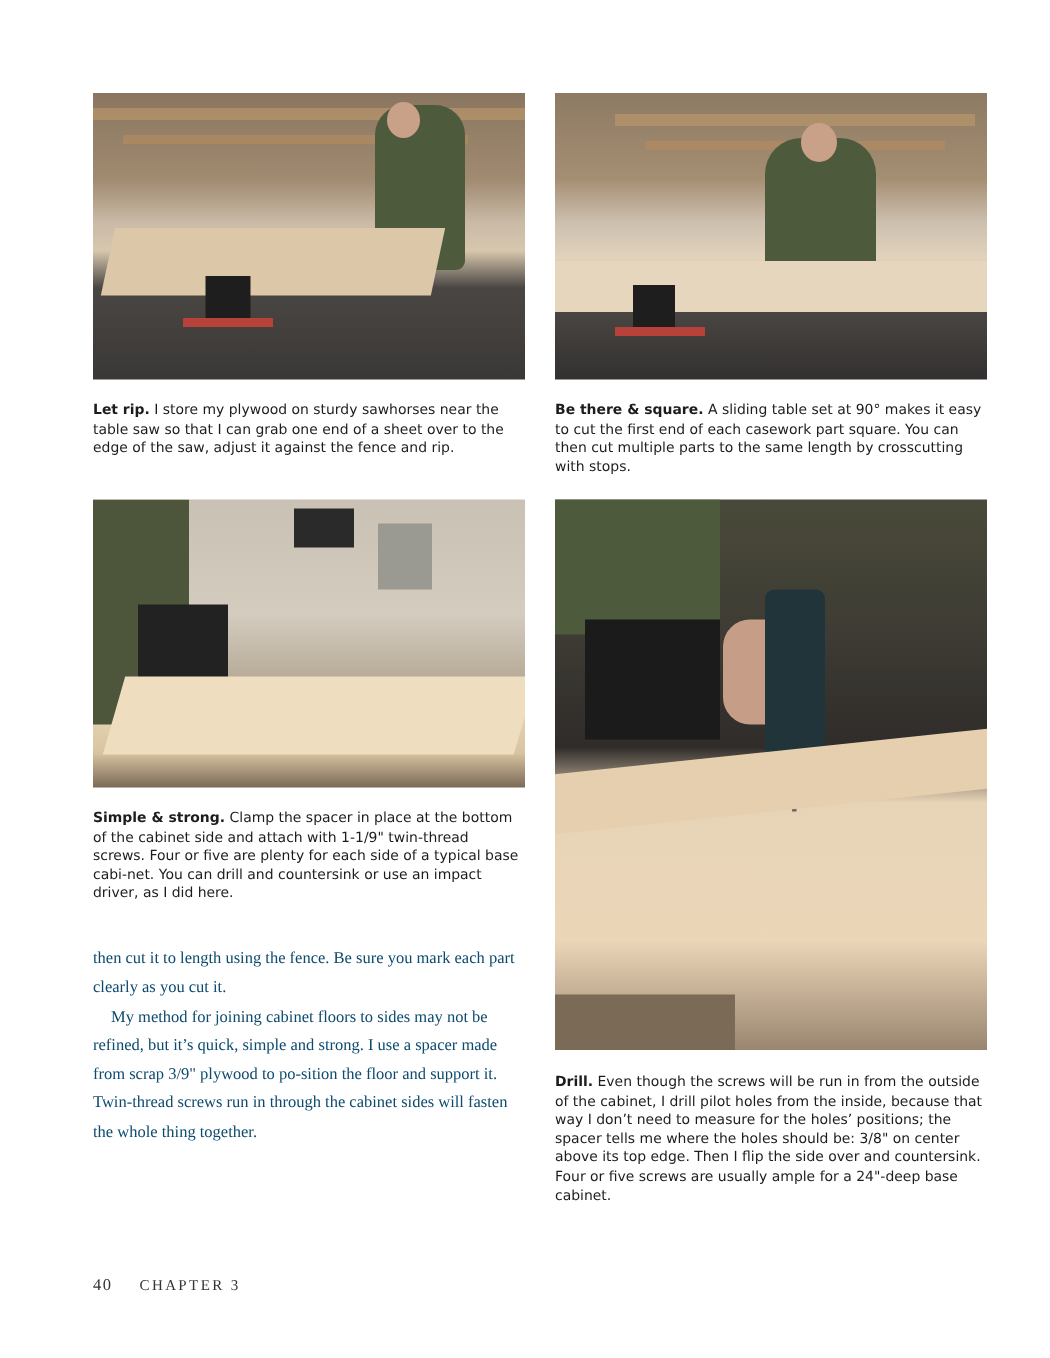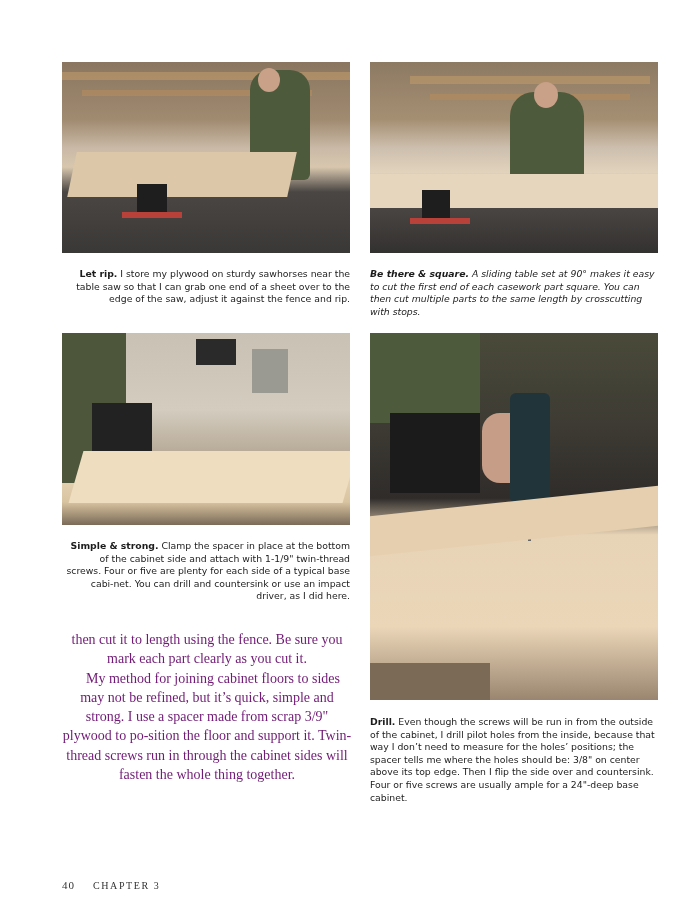--- a/index.html
+++ b/index.html
@@ -1,24 +1,24 @@
 <!DOCTYPE html>
 <html><head>
 <meta charset="utf-8">
 <style>
   html, body { margin: 0; padding: 0; background: #ffffff; }
   body { width: 700px; height: 905px; position: relative; overflow: hidden; }
   .photo { position: absolute; overflow: hidden; }
   .caption { position: absolute; font-family: "DejaVu Sans", sans-serif; font-size: 9.3px; line-height: 12.6px; color: #1c1c1c; }
   .caption b { font-weight: bold; }
-  .cap-right { text-align: right; }
-  .body-text { position: absolute; left: 62px; top: 630px; width: 290px; font-family: "Liberation Serif", "DejaVu Serif", serif; font-size: 14px; line-height: 19.3px; color: #701a75; text-align: center; }
+  .cap-right { }
+  .body-text { position: absolute; left: 62px; top: 630px; width: 290px; font-family: "Liberation Serif", "DejaVu Serif", serif; font-size: 11px; line-height: 19.3px; color: #0c4a6e; }
   .body-text p { margin: 0; }
   .body-text p.indent { text-indent: 12px; }
-  .folio { position: absolute; left: 62px; top: 879px; font-family: "Liberation Serif", serif; font-size: 11px; color: #333; letter-spacing: 1px; }
+  .folio { position: absolute; left: 62px; top: 851px; font-family: "Liberation Serif", serif; font-size: 11px; color: #333; letter-spacing: 1px; }
   .folio .chap { margin-left: 18px; letter-spacing: 1.6px; font-size: 10px; }
 
   
   #p1 { left: 62px; top: 62px; width: 288px; height: 191px; background: linear-gradient(180deg, #8a7660 0%, #a08a70 30%, #c9b9a6 45%, #d8c7ae 55%, #4a4644 68%, #3a3836 100%); }
   #p2 { left: 370px; top: 62px; width: 288px; height: 191px; background: linear-gradient(180deg, #8d7a63 0%, #a58f73 30%, #cdbfae 45%, #e2d3bd 58%, #4d4946 72%, #333130 100%); }
   #p3 { left: 62px; top: 333px; width: 288px; height: 192px; background: linear-gradient(180deg, #c9c1b3 0%, #d3ccbf 40%, #b8ab98 62%, #e8d6b8 72%, #d9c4a0 88%, #7a6a58 100%); }
   #p4 { left: 370px; top: 333px; width: 288px; height: 367px; background: linear-gradient(180deg, #4a4a3a 0%, #3d3b33 25%, #2f2c2a 45%, #e7d3b6 55%, #ebd6b8 80%, #9a8670 100%); }
   .shape { position: absolute; }
 </style>
 </head>
@@ -59,21 +59,21 @@
   <div class="shape" style="left:140px;top:60px;width:40px;height:110px;background:#20343a;border-radius:6px"></div>
   <div class="shape" style="left:158px;top:168px;width:3px;height:40px;background:#666"></div>
   <div class="shape" style="left:0;top:168px;width:288px;height:40px;background:#e6cfae;transform:skewY(-6deg)"></div>
   <div class="shape" style="left:0;top:330px;width:120px;height:37px;background:#7a6a56"></div>
 </div>
 
 <div class="caption cap-right" style="left:62px;top:268px;width:288px;">
   <b>Let rip.</b><span> I store my plywood on sturdy sawhorses near the table saw so that I can grab one end of a sheet over to the edge of the saw, adjust it against the fence and rip.</span>
 </div>
 
-<div class="caption" style="left:370px;top:268px;width:290px;font-style:italic;">
+<div class="caption" style="left:370px;top:268px;width:290px;">
   <b>Be there &amp; square.</b><span> A sliding table set at 90° makes it easy to cut the first end of each casework part square. You can then cut multiple parts to the same length by crosscutting with stops.</span>
 </div>
 
 <div class="caption cap-right" style="left:62px;top:540px;width:288px;">
   <b>Simple &amp; strong.</b><span> Clamp the spacer in place at the bottom of the cabinet side and attach with 1-1/9" twin-thread screws. Four or five are plenty for each side of a typical base cabi-net. You can drill and countersink or use an impact driver, as I did here.</span>
 </div>
 
 <div class="caption" style="left:370px;top:716px;width:290px;">
   <b>Drill.</b><span> Even though the screws will be run in from the outside of the cabinet, I drill pilot holes from the inside, because that way I don’t need to measure for the holes’ positions; the spacer tells me where the holes should be: 3/8" on center above its top edge. Then I flip the side over and countersink. Four or five screws are usually ample for a 24"-deep base cabinet.</span>
 </div>

